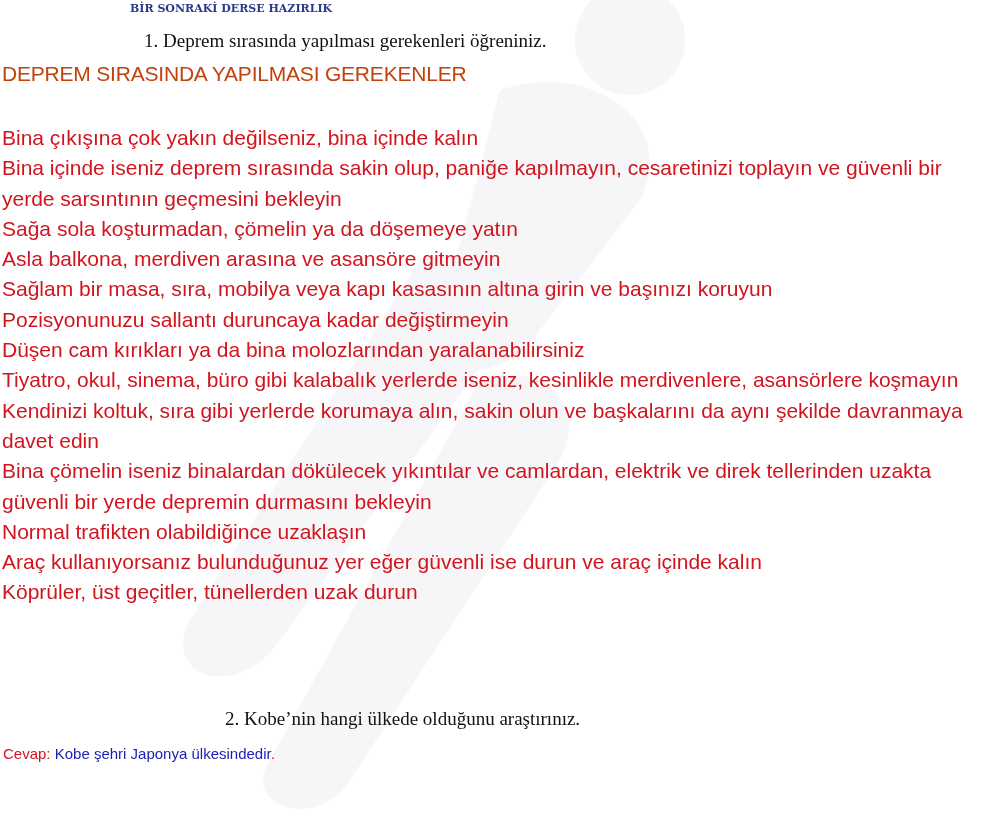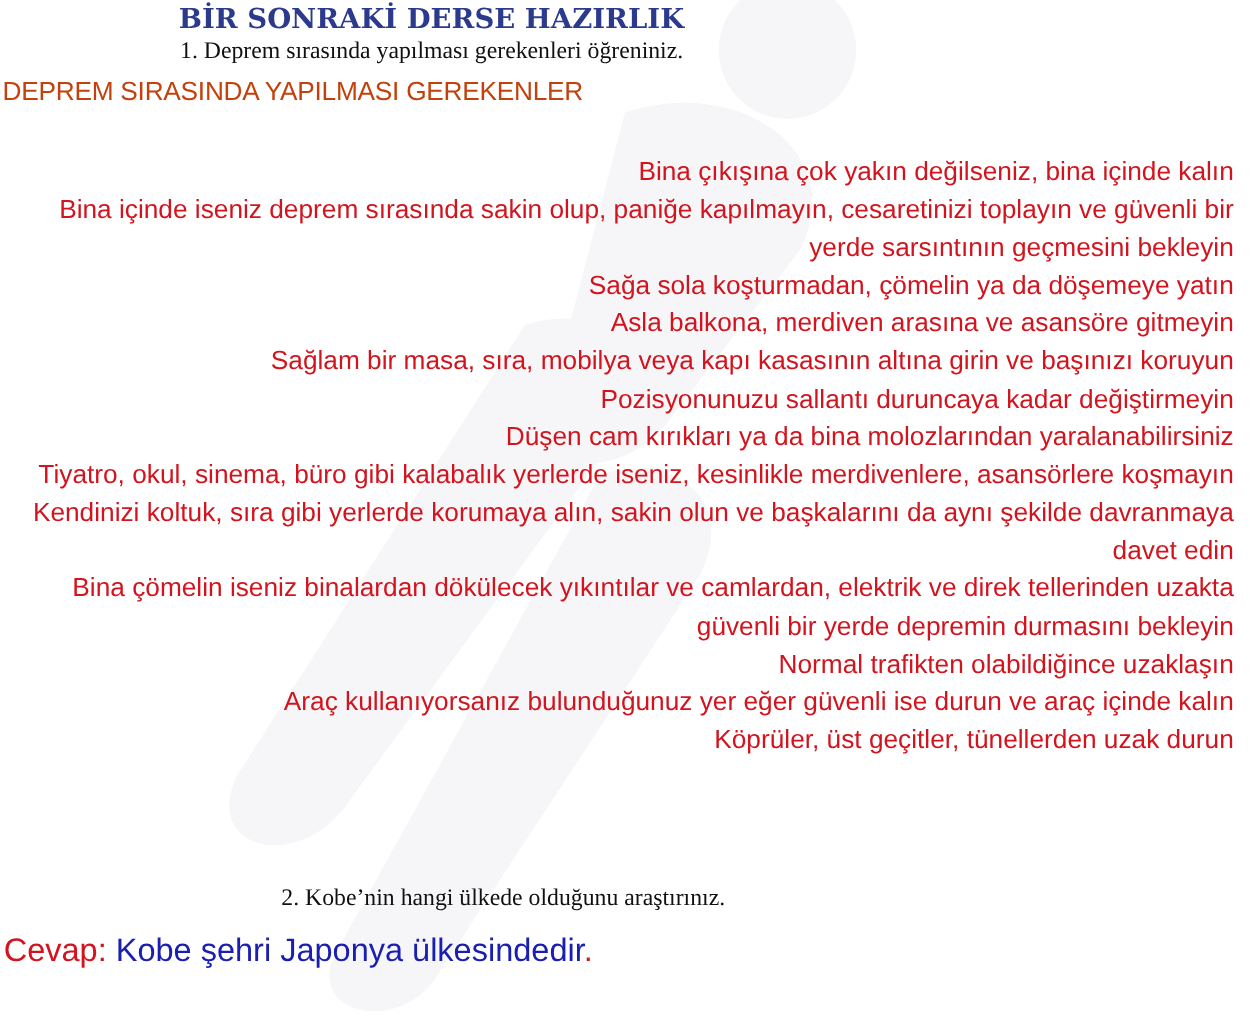--- a/index.html
+++ b/index.html
@@ -16,25 +16,25 @@
     .watermark {
       position: absolute;
       left: 120px;
       top: 0;
       width: 620px;
       height: 823px;
       pointer-events: none;
     }
     .section-heading {
       position: absolute;
-      left: 143px;
+      left: 130px;
       top: 2px;
       font-family: "DejaVu Serif", serif;
       font-weight: bold;
-      font-size: 22px;
+      font-size: 11px;
       color: #2b3a8c;
       letter-spacing: 0px;
       white-space: nowrap;
     }
     .question {
       position: absolute;
       font-family: "Liberation Serif", serif;
       font-size: 19px;
       color: #111111;
       white-space: nowrap;
@@ -56,32 +56,31 @@
       left: 2px;
       top: 123px;
       width: 985px;
       margin: 0;
       padding: 0;
       list-style: none;
       font-family: "Liberation Sans", sans-serif;
       font-size: 21px;
       line-height: 30.3px;
       color: #d2141e;
-      text-align: right;
     }
     .answer-list li {
       margin: 0;
       padding: 0;
     }
     .final-answer {
       position: absolute;
       left: 3px;
       top: 745px;
       font-family: "Liberation Sans", sans-serif;
-      font-size: 26px;
+      font-size: 15px;
       white-space: nowrap;
     }
     .final-answer .label { color: #d2141e; }
     .final-answer .text { color: #1a1fb0; }
     .final-answer .dot { color: #d2141e; }
   </style>
 </head>
 <body>
 
 <svg class="watermark" viewBox="0 0 620 823" xmlns="http://www.w3.org/2000/svg">

